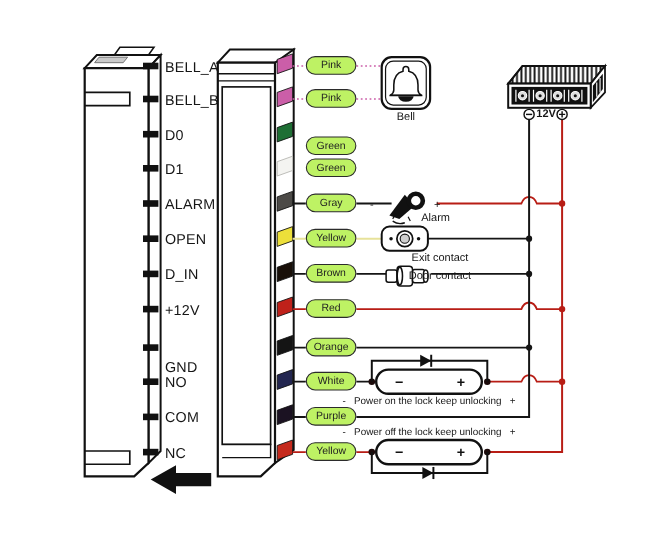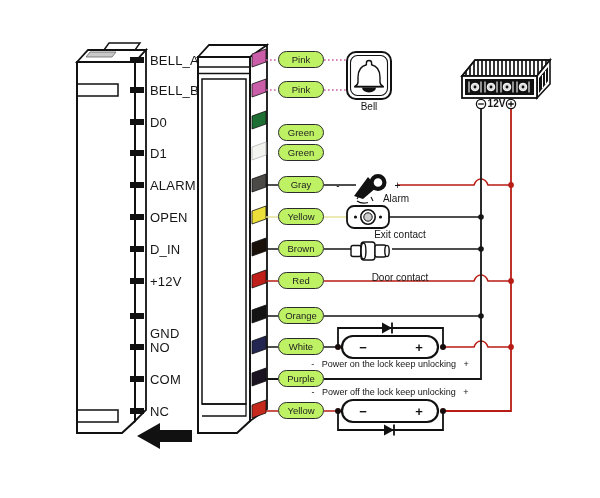--- a/index.html
+++ b/index.html
@@ -234,17 +234,17 @@
   <div class="pill" style="top:272px">Red</div>
   <div class="pill" style="top:307px">Orange</div>
   <div class="pill" style="top:338px">White</div>
   <div class="pill" style="top:370px">Purple</div>
   <div class="pill" style="top:402px">Yellow</div>
 
   <div class="cap" style="left:345px;top:101px;width:48px">Bell</div>
   <div class="cap cap-b" style="left:486px;top:98px;width:21px">12V</div>
   <div class="cap" style="left:368px;top:193px;width:56px">Alarm</div>
   <div class="cap" style="left:358px;top:229px;width:84px">Exit contact</div>
-  <div class="cap" style="left:352px;top:272px;width:96px">Door contact</div>
+  <div class="cap" style="left:352px;top:246px;width:96px">Door contact</div>
   <div class="note" style="left:300px;top:387px;width:180px">-   Power off the lock keep unlocking   +</div>
   <div class="note" style="left:300px;top:359px;width:180px">-   Power on the lock keep unlocking   +</div>
 
 </div>
 
 </body></html>

